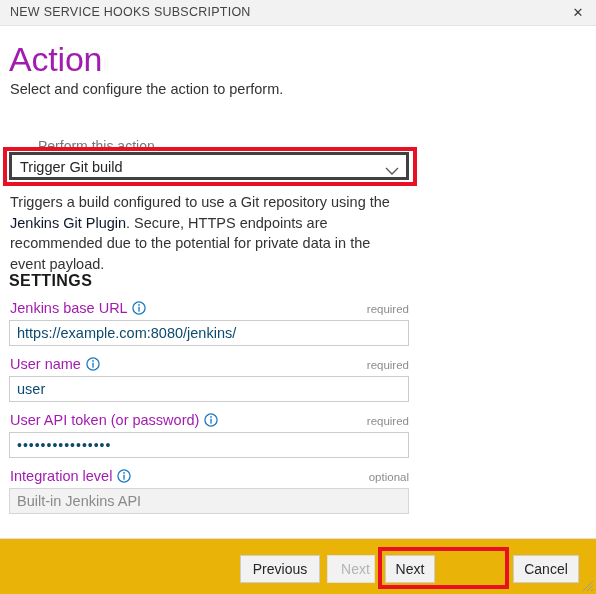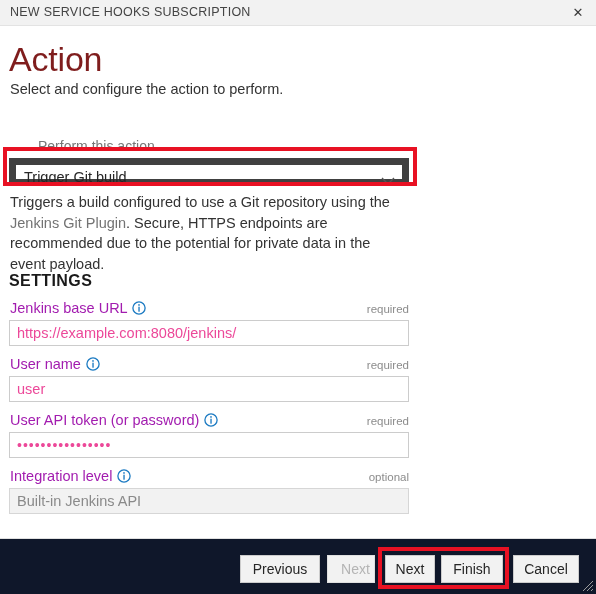--- a/index.html
+++ b/index.html
@@ -59,21 +59,21 @@
     width: 596px;
     height: 512px;
     background: #ffffff;
   }
 
   #page-title {
     position: absolute;
     left: 9px; top: 13px;
     font-size: 34px;
     font-weight: 300;
-    color: #7f1d1d;
+    color: #a21caf;
     line-height: 40px;
     letter-spacing: -0.2px;
   }
   #page-subtitle {
     position: absolute;
     left: 10px; top: 55px;
     font-size: 14.5px;
     color: #333333;
   }
 
@@ -82,25 +82,24 @@
     position: absolute;
     left: 10px; top: 112px;
     font-size: 14px;
     color: #767676;
     margin-left: 28px;
   }
   #action-select {
     position: absolute;
     left: 9px; top: 126px;
     width: 400px; height: 28px;
-    border: 7px solid #404040;
+    border: 3px solid #404040;
     background: #ffffff;
     box-sizing: border-box;
     cursor: pointer;
-    margin-top: 6px;
   }
   #action-select-value {
     position: absolute;
     left: 8px; top: 4px;
     font-size: 14.5px;
     color: #262626;
   }
   #action-chevron {
     position: absolute;
     right: 7px; top: 8px;
@@ -121,21 +120,21 @@
   
   #action-description {
     position: absolute;
     left: 10px; top: 166px;
     width: 394px;
     font-size: 14.5px;
     color: #333333;
     line-height: 20.5px;
   }
   #action-description a {
-    color: #737373;
+    color: #0f172a;
     text-decoration: none;
     cursor: pointer;
   }
 
   
   #settings-heading {
     position: absolute;
     left: 9px; top: 246px;
     font-size: 16px;
     font-weight: bold;
@@ -170,21 +169,21 @@
   }
   .field-input {
     position: absolute;
     left: 0; top: 20px;
     width: 400px; height: 26px;
     border: 1px solid #cccccc;
     background: #ffffff;
     box-sizing: border-box;
     font-family: "Liberation Sans", sans-serif;
     font-size: 14.5px;
-    color: #ec4899;
+    color: #0c4a6e;
     padding: 0 0 0 7px;
     outline: none;
   }
   .field-input.disabled {
     background: #f2f2f2;
     color: #8a8a8a;
     border-color: #d6d6d6;
   }
   .field-input.password {
     letter-spacing: 1px;
@@ -194,21 +193,21 @@
   #field-url   { top: 274px; }
   #field-user  { top: 330px; }
   #field-token { top: 386px; }
   #field-level { top: 442px; }
 
   
   #footer {
     position: absolute;
     left: 0; top: 538px;
     width: 596px; height: 56px;
-    background: #0f172a;
+    background: #eab308;
     border-top: 1px solid #e0e0e0;
     box-sizing: border-box;
   }
   .btn {
     position: absolute;
     top: 16px;
     height: 28px;
     border: 1px solid #cccccc;
     background: #f2f2f2;
     box-sizing: border-box;
@@ -335,21 +334,20 @@
       <div class="field-req">optional</div>
       <input class="field-input disabled" type="text" disabled="" value="Built-in Jenkins API" style="">
     </div>
 
   </div>
 
   <div id="footer">
     <button class="btn" id="btn-previous">Previous</button>
     <button class="btn disabled" id="btn-next" disabled="">Next</button>
     <button class="btn" id="btn-test">Next</button>
-    <button class="btn" id="btn-finish">Finish</button>
     <button class="btn" id="btn-cancel">Cancel</button>
 
     <span id="resize-grip">
       <svg width="14" height="14" viewBox="0 0 14 14">
         <g stroke="#9a9a9a" stroke-width="1">
           <line x1="13" y1="3" x2="3" y2="13"></line>
           <line x1="13" y1="7" x2="7" y2="13"></line>
           <line x1="13" y1="11" x2="11" y2="13"></line>
         </g>
       </svg>

